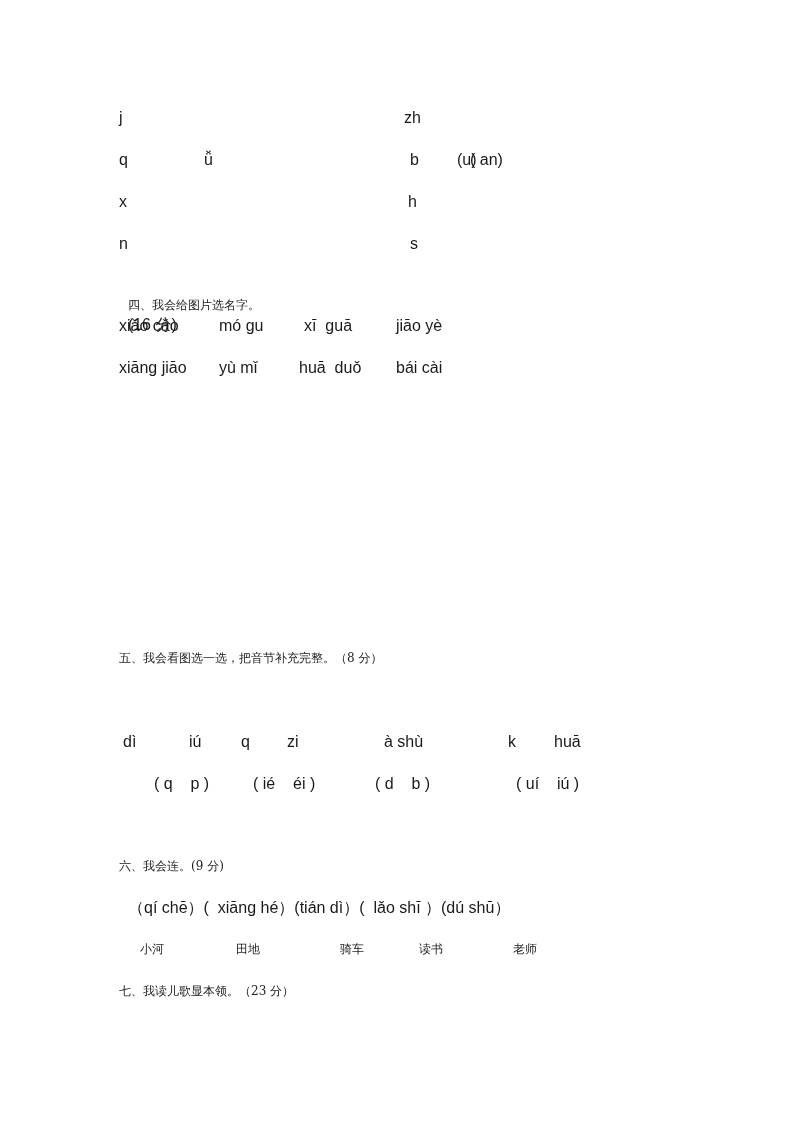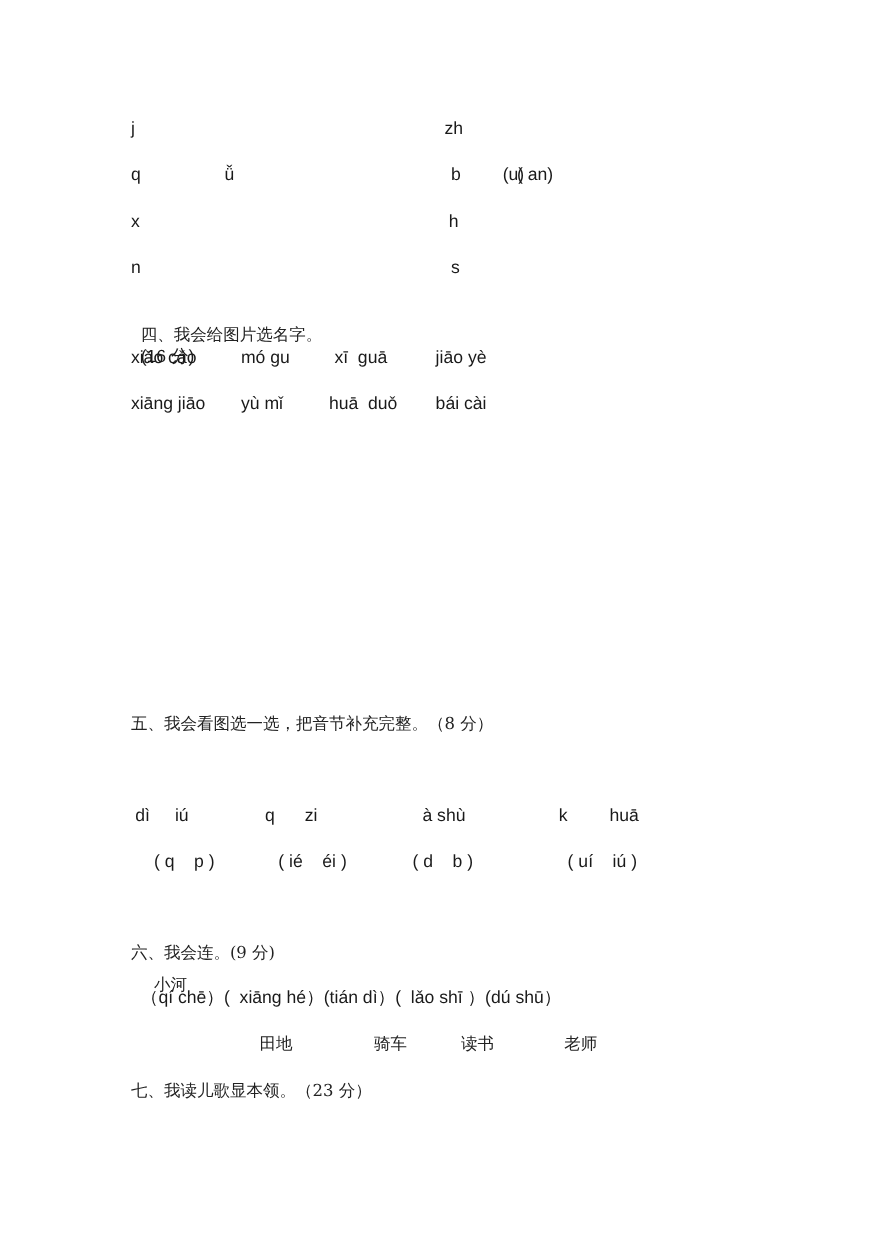--- a/index.html
+++ b/index.html
@@ -1,19 +1,19 @@
 <!DOCTYPE html>
 <html><head>
 <meta charset="utf-8">
 <style>
   html, body { margin: 0; padding: 0; background: #ffffff; }
   body { width: 793px; height: 1122px; position: relative; overflow: hidden;
          font-family: "Liberation Sans", "DejaVu Sans", sans-serif; color: #1a1a1a; }
   .t { position: absolute; font-size: 16px; line-height: 20px; white-space: pre; }
-  .cn { font-family: "DejaVu Serif", "Liberation Serif", serif; font-size: 15px; color: #222; text-align: center; }
+  .cn { font-family: "DejaVu Serif", "Liberation Serif", serif; font-size: 12px; color: #222; text-align: center; }
 </style>
 </head>
 <body>
 
 <div class="t" style="left:119px;top:108px">j</div>
 <div class="t" style="left:119px;top:150px">q</div>
 <div class="t" style="left:204px;top:150px">ǚ</div>
 <div class="t" style="left:119px;top:192px">x</div>
 <div class="t" style="left:119px;top:234px">n</div>
 
@@ -32,32 +32,32 @@
 <div class="t" style="left:219px;top:316px">mó gu</div>
 <div class="t" style="left:304px;top:316px">xī  guā</div>
 <div class="t" style="left:396px;top:316px">jiāo yè</div>
 <div class="t" style="left:119px;top:358px">xiāng jiāo</div>
 <div class="t" style="left:219px;top:358px">yù mǐ</div>
 <div class="t" style="left:299px;top:358px">huā  duǒ</div>
 <div class="t" style="left:396px;top:358px">bái cài</div>
 
 <div class="t cn" style="left:119px;top:648px">五、我会看图选一选，把音节补充完整。（8 分）</div>
 <div class="t" style="left:123px;top:732px">dì</div>
-<div class="t" style="left:159px;top:732px">iú</div>
+<div class="t" style="left:189px;top:732px">iú</div>
 <div class="t" style="left:241px;top:732px">q</div>
-<div class="t" style="left:277px;top:732px">zi</div>
+<div class="t" style="left:287px;top:732px">zi</div>
 <div class="t" style="left:384px;top:732px">à shù</div>
 <div class="t" style="left:508px;top:732px">k</div>
 <div class="t" style="left:554px;top:732px">huā</div>
-<div class="t" style="left:140px;top:774px">( q    p )</div>
+<div class="t" style="left:154px;top:774px">( q    p )</div>
 <div class="t" style="left:253px;top:774px">( ié    éi )</div>
 <div class="t" style="left:375px;top:774px">( d    b )</div>
 <div class="t" style="left:516px;top:774px">( uí    iú )</div>
 
 <div class="t cn" style="left:119px;top:856px">六、我会连。(9 分)</div>
 <div class="t" style="left:128px;top:898px">（qí chē）(  xiāng hé）(tián dì）(  lǎo shī ）(dú shū）</div>
-<div class="t cn" style="left:140px;top:885px">小河</div>
+<div class="t cn" style="left:140px;top:939px">小河</div>
 <div class="t cn" style="left:236px;top:939px">田地</div>
 <div class="t cn" style="left:340px;top:939px">骑车</div>
 <div class="t cn" style="left:419px;top:939px">读书</div>
 <div class="t cn" style="left:513px;top:939px">老师</div>
 
 <div class="t cn" style="left:119px;top:981px">七、我读儿歌显本领。（23 分）</div>
 
 </body></html>

